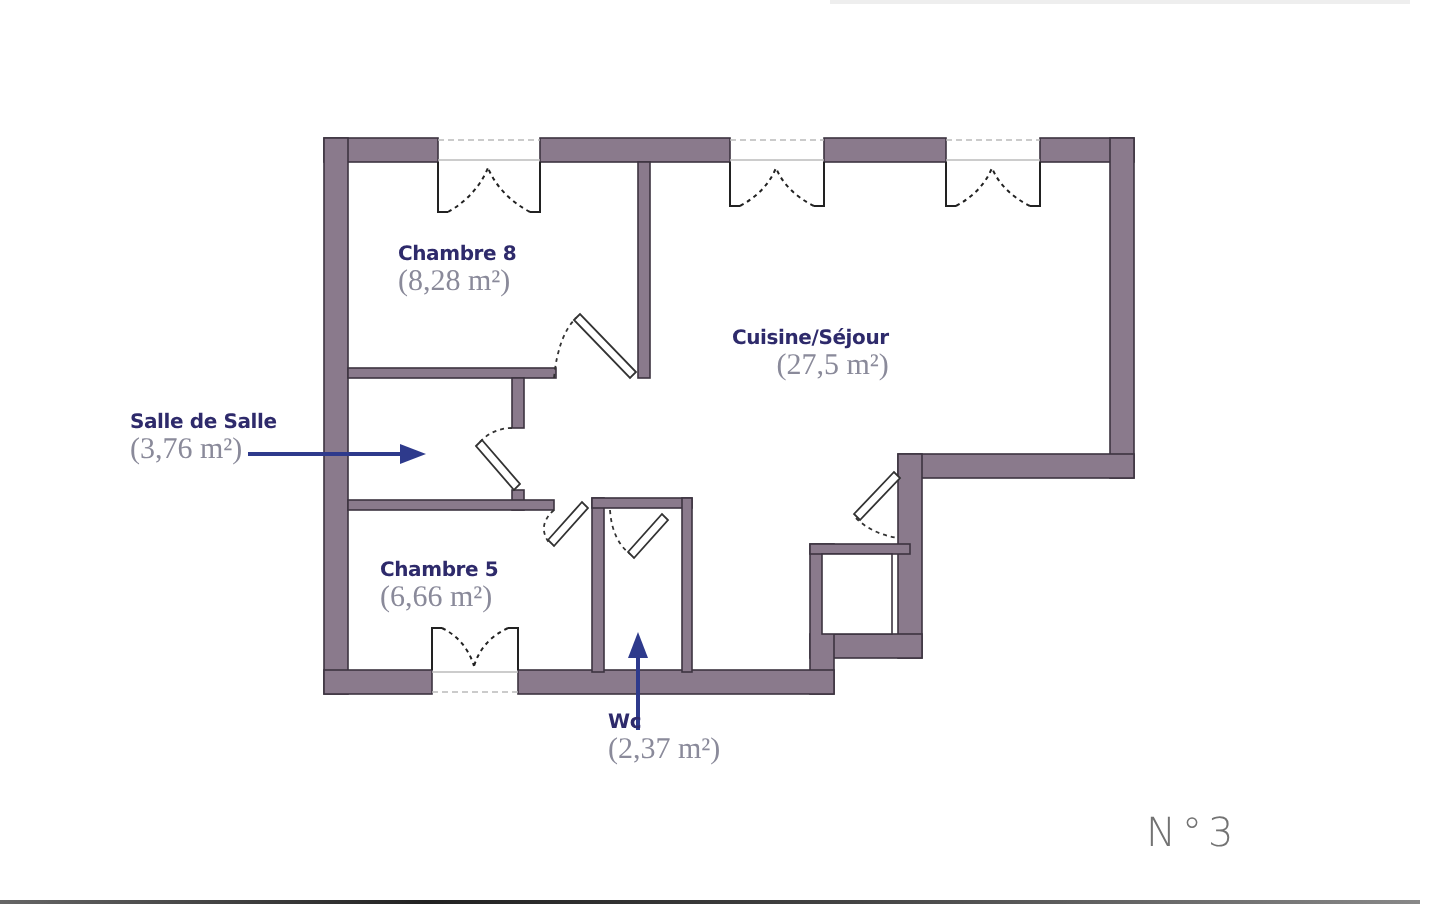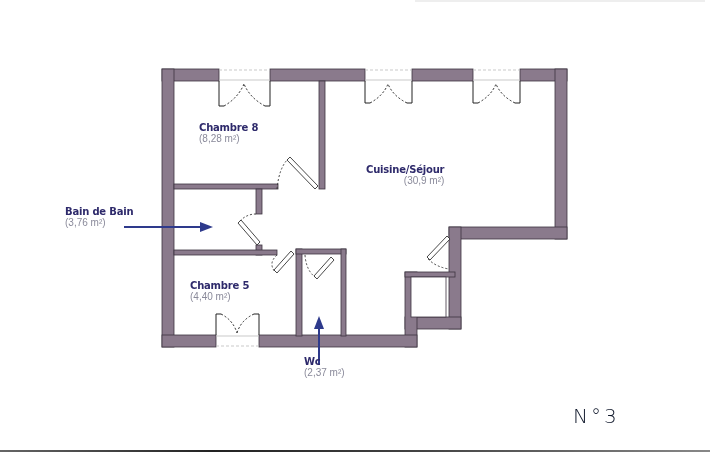--- a/index.html
+++ b/index.html
@@ -1,21 +1,21 @@
 <!DOCTYPE html>
 <html><head>
   <meta charset="utf-8">
   <style>
     html, body { margin: 0; padding: 0; background: #ffffff; }
     body { width: 720px; height: 455px; position: relative; overflow: hidden; font-family: "Liberation Sans", sans-serif; }
     .plan { position: absolute; left: 0; top: 0; width: 720px; height: 455px; }
     .label { position: absolute; white-space: nowrap; }
     .room-name { font-family: "DejaVu Sans", sans-serif; font-weight: bold; font-size: 10px; color: #2e2a6b; letter-spacing: -0.2px; }
-    .room-area { font-family: Liberation Sans, sans-serif; font-size: 10px; color: #8a8a9a; }
-    .plan-number { position: absolute; left: 573px; top: 404px; font-family: "DejaVu Sans", sans-serif; font-size: 20px; color: #0f172a; letter-spacing: 3px; font-weight: 300; }
+    .room-area { font-family: Liberation Serif, serif; font-size: 15px; color: #8a8a9a; }
+    .plan-number { position: absolute; left: 573px; top: 404px; font-family: "DejaVu Sans", sans-serif; font-size: 20px; color: #737373; letter-spacing: 3px; font-weight: 300; }
     .bottom-rule { position: absolute; left: 0; top: 450px; width: 710px; height: 2px; background: linear-gradient(to right, #666, #222 30%, #444 60%, #888); }
     .top-smudge { position: absolute; left: 415px; top: 0; width: 290px; height: 2px; background: #eeeeee; }
   </style>
 </head>
 <body>
 
 <div class="top-smudge"></div>
 
 <svg class="plan" width="720" height="455" viewBox="0 0 720 455" xmlns="http://www.w3.org/2000/svg">
   <g fill="#8a7a8c" stroke="#3c3440" stroke-width="0.8">
@@ -116,31 +116,31 @@
   </g>
 </svg>
 
 <div class="label" style="left:199px;top:122px;">
   <div class="room-name">Chambre 8</div>
   <div class="room-area">(8,28 m²)</div>
 </div>
 
 <div class="label" style="left:366px;top:164px;text-align:right;">
   <div class="room-name">Cuisine/Séjour</div>
-  <div class="room-area">(30,9 m²)</div>
+  <div class="room-area">(27,5 m²)</div>
 </div>
 
 <div class="label" style="left:65px;top:206px;">
-  <div class="room-name">Bain de Bain</div>
+  <div class="room-name">Salle de Salle</div>
   <div class="room-area">(3,76 m²)</div>
 </div>
 
 <div class="label" style="left:190px;top:280px;">
   <div class="room-name">Chambre 5</div>
-  <div class="room-area">(4,40 m²)</div>
+  <div class="room-area">(6,66 m²)</div>
 </div>
 
 <div class="label" style="left:304px;top:356px;">
   <div class="room-name">Wc</div>
   <div class="room-area">(2,37 m²)</div>
 </div>
 
 <div class="plan-number">N°3</div>
 
 <div class="bottom-rule"></div>

